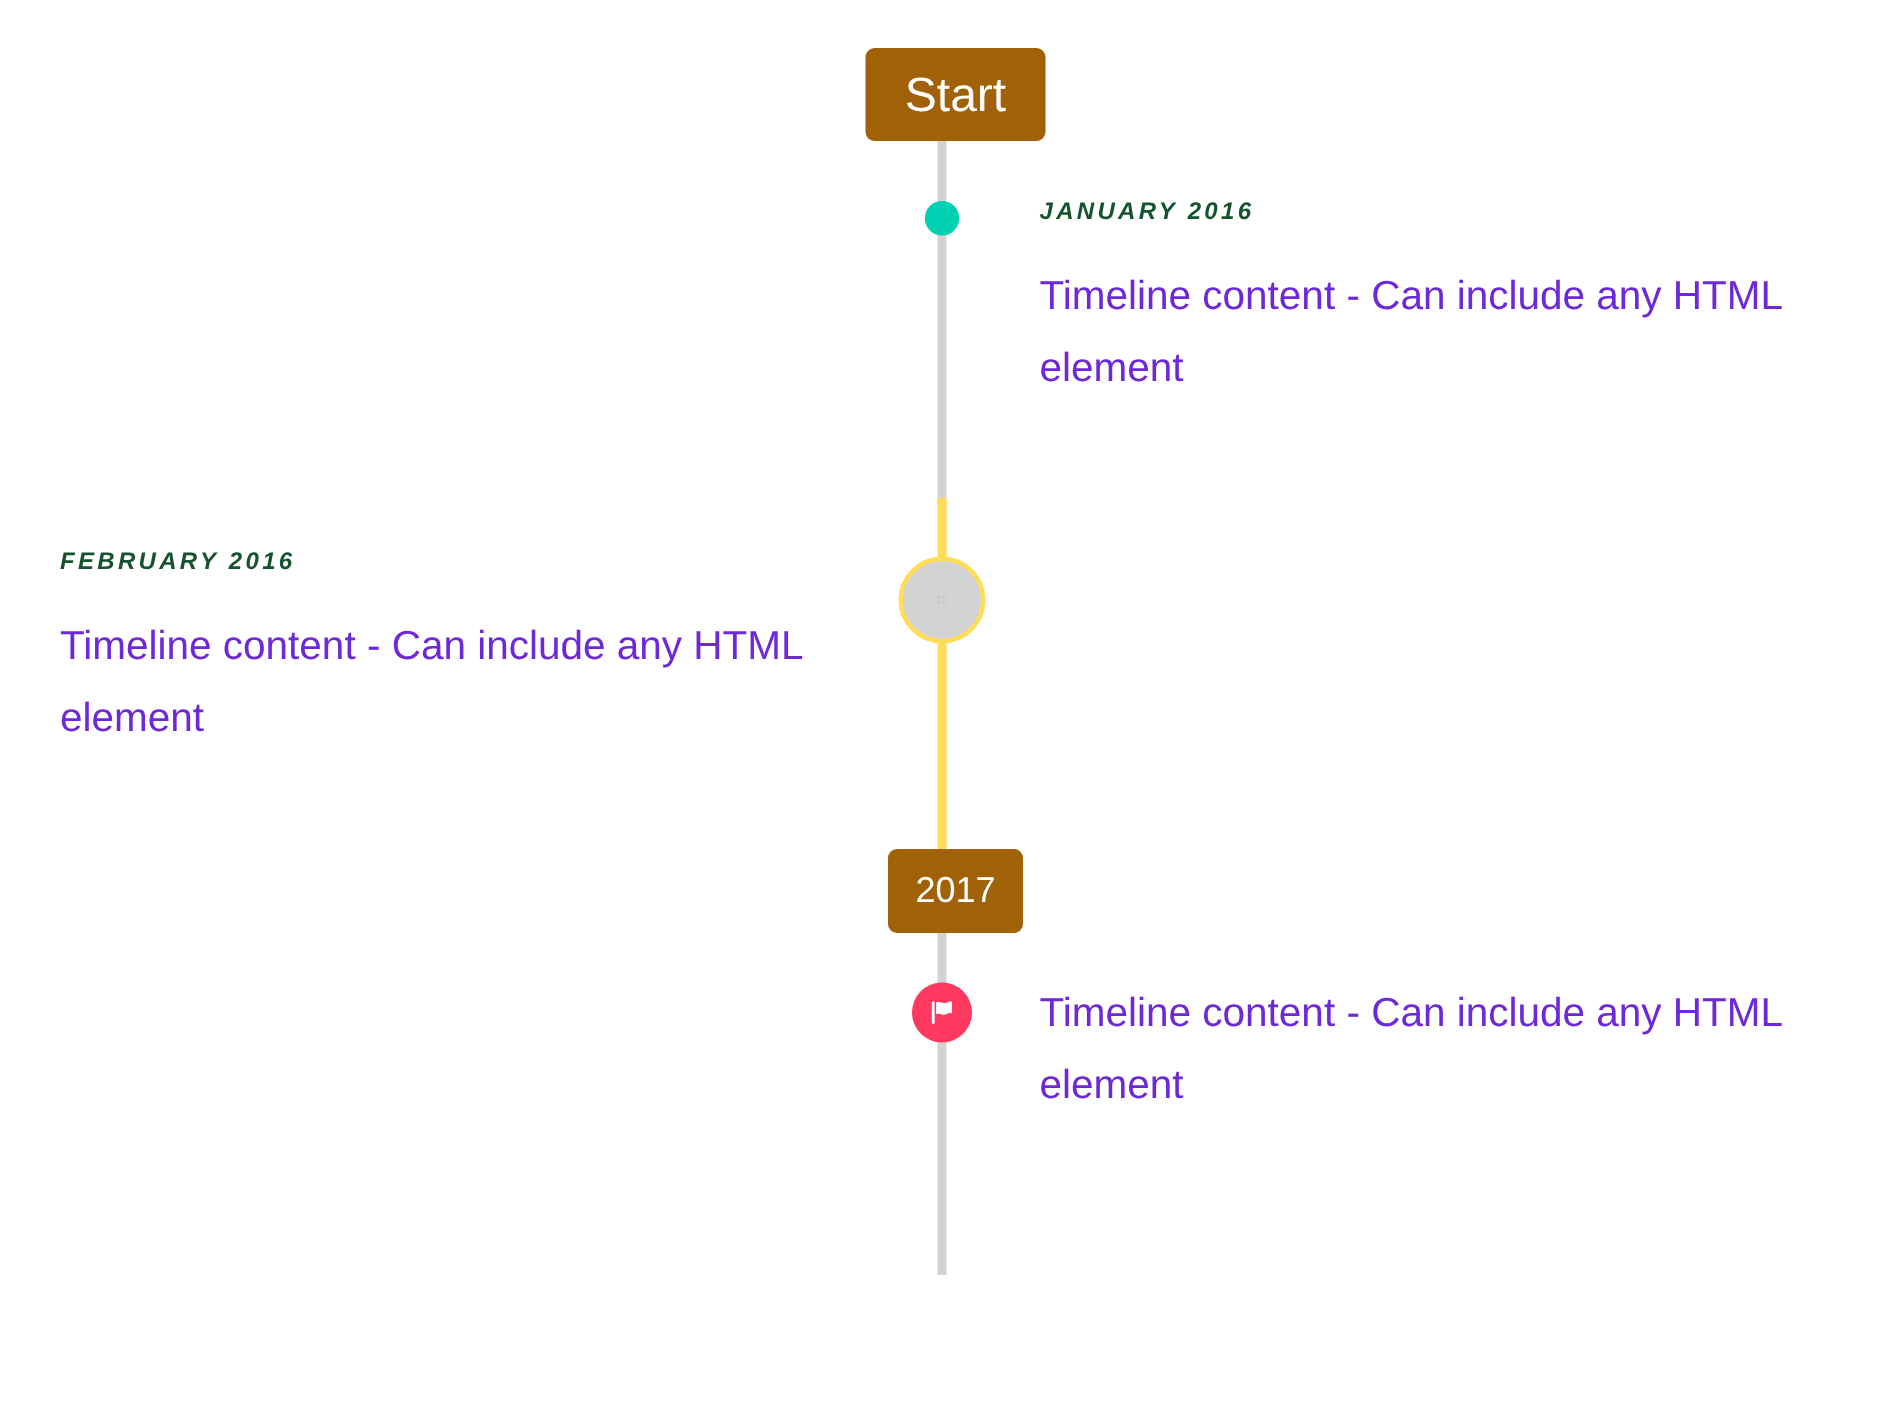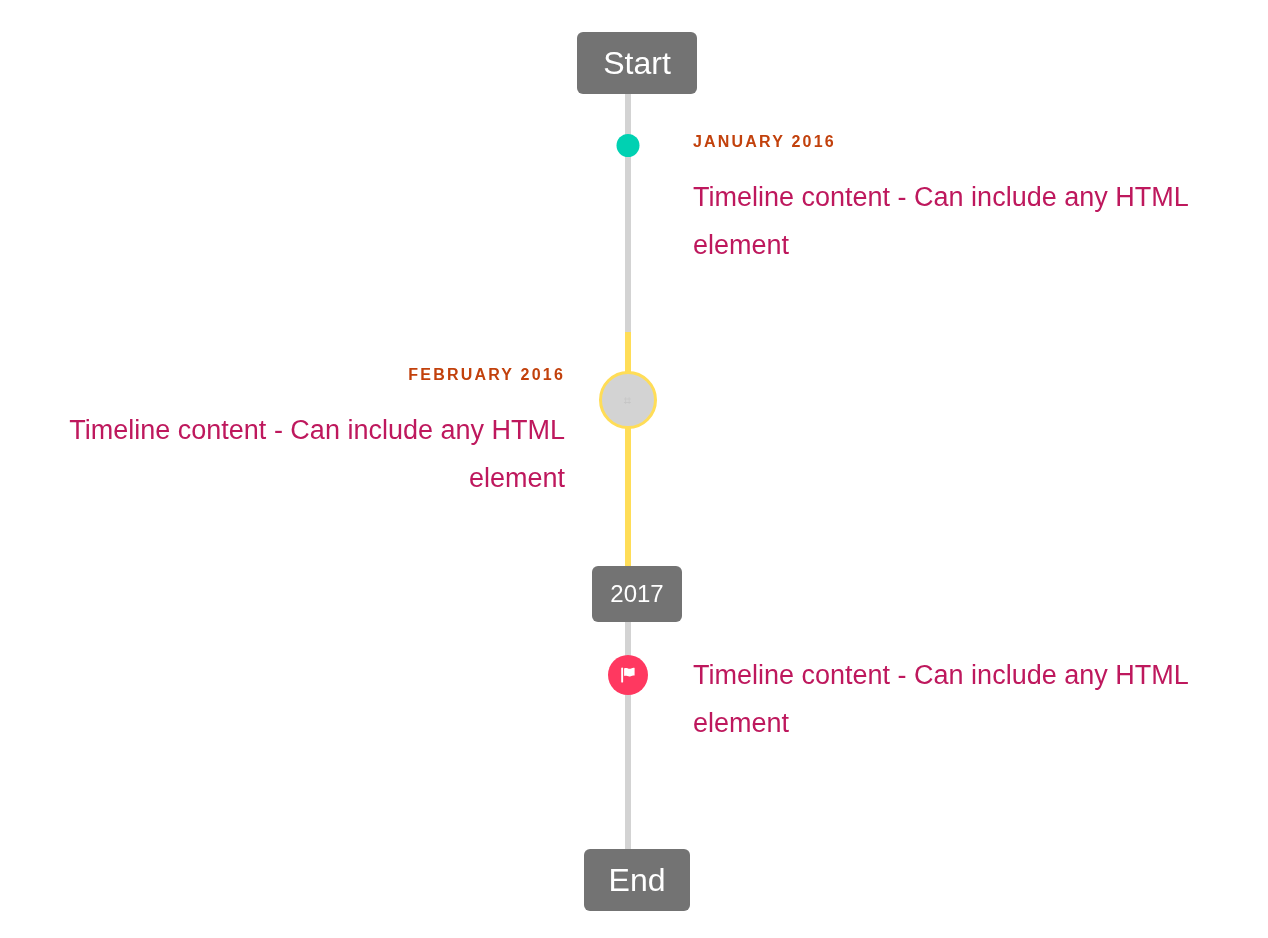--- a/index.html
+++ b/index.html
@@ -30,21 +30,21 @@
 
   .rail-top    { top: 88px;  height: 250px; }   
   .rail-yellow { top: 332px; height: 238px; }   
   .rail-bottom { top: 610px; height: 240px; }   
 
   
   .badge {
     position: absolute;
     left: 50%;
     transform: translateX(-50%);
-    background: #737373;
+    background: #a16207;
     color: #ffffff;
     border-radius: 6px;
     display: flex;
     align-items: center;
     justify-content: center;
     z-index: 3;
     white-space: nowrap;
     font-weight: 400;
   }
   .badge-start {
@@ -108,34 +108,35 @@
   }
   .marker-flag svg { display: block; }
 
   
   .entry { position: absolute; z-index: 2; }
 
   .entry-date {
     font-size: 16px;
     font-weight: bold;
     letter-spacing: 2.2px;
-    color: #c2410c;
+    color: #14532d;
     margin: 0 0 22px 0;
     font-family: "Liberation Sans", sans-serif;
+    font-style: italic;
   }
   .entry-body {
     font-size: 27px;
     line-height: 1.78;
-    color: #be185d;
+    color: #6d28d9;
     margin: 0;
     font-weight: 400;
   }
 
   .entry-right { left: 693px; width: 530px; text-align: left; }
-  .entry-left  { left: 40px;  width: 525px; text-align: right; }
+  .entry-left  { left: 40px;  width: 525px; text-align: left; }
 
   .entry-jan   { top: 133px; }
   .entry-feb   { top: 366px; }
   .entry-mar   { top: 651px; }
 </style>
 </head>
 <body>
 
 <div class="page">
 
@@ -168,15 +169,14 @@
       <rect x="3.2" y="2.6" width="1.9" height="15" rx="0.9" fill="#ffffff"></rect>
       <path d="M6.1 3.4 C8.4 2.2 10.7 4.6 13.1 3.5 C14.4 2.9 15.6 2.5 16.6 2.9
                L16.6 10.6 C15.4 10.1 14.1 10.6 12.8 11.2 C10.5 12.3 8.3 10.0 6.1 11.1 Z" fill="#ffffff"></path>
     </svg>
   </div>
 
   <div class="entry entry-right entry-mar">
     <p class="entry-body">Timeline content - Can include any HTML element</p>
   </div>
 
-  <div class="badge badge-end">End</div>
 
 </div>
 
 </body></html>

